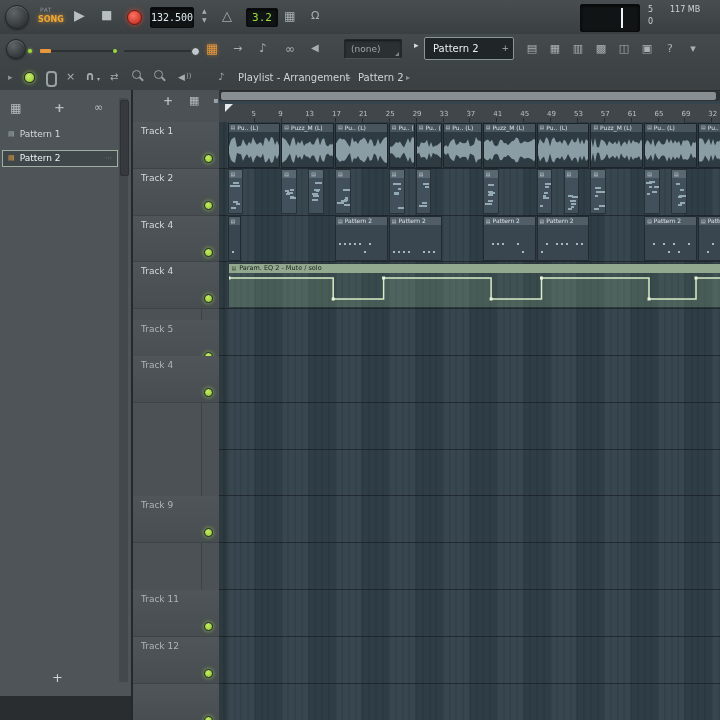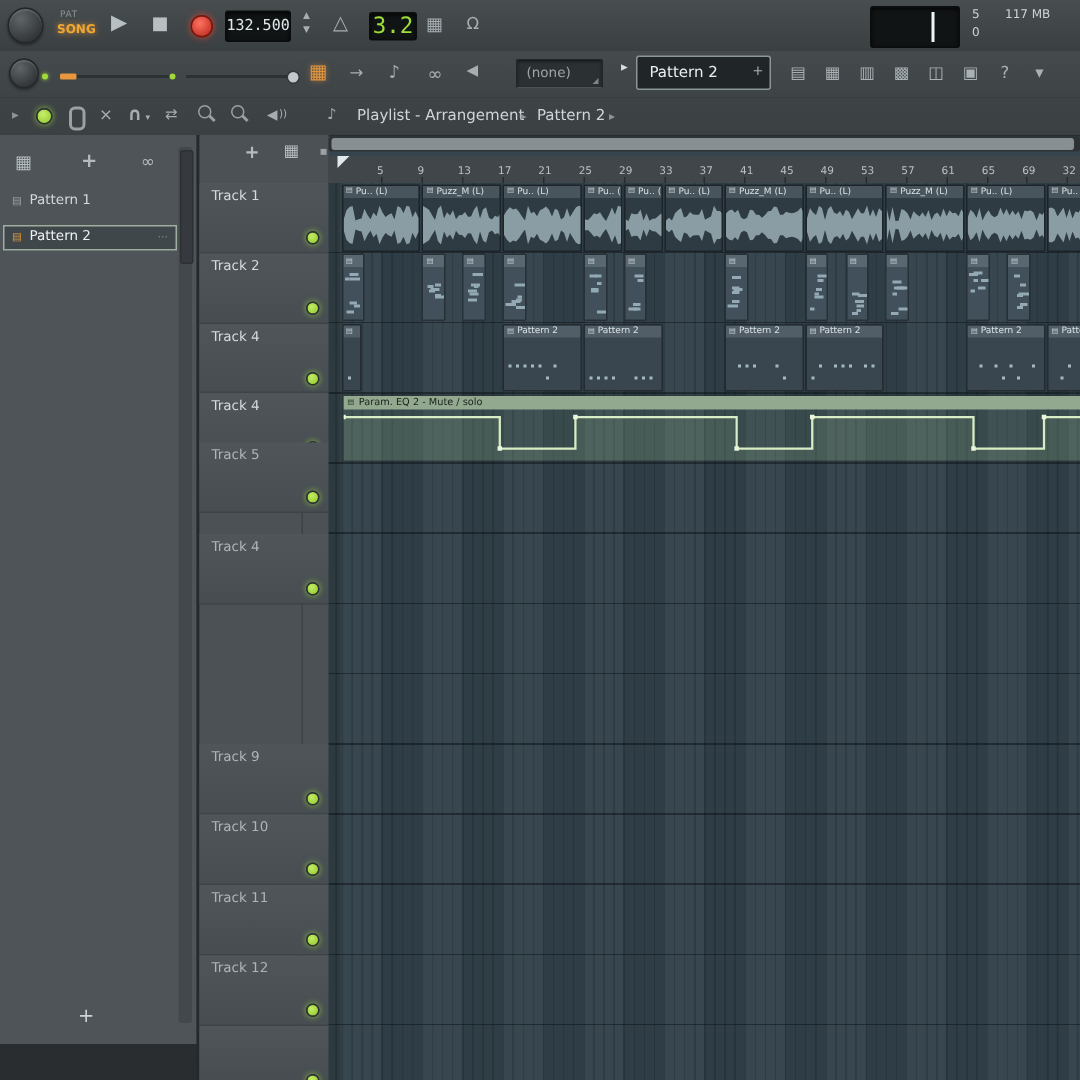--- a/index.html
+++ b/index.html
@@ -84,21 +84,21 @@
       <span class="abs" style="left:2px;top:2px;font-size:6px;color:#8d9497;letter-spacing:.5px">PAT</span>
       <span class="abs" style="left:0;top:11px;font-size:8px;font-weight:bold;color:#f2a733;text-shadow:0 0 4px rgba(242,167,51,.8)">SONG</span>
     </div>
     <span class="ic" style="left:74px;top:8px;font-size:14px;color:#b7bfc3">▶</span>
     <span class="ic" style="left:101px;top:9px;font-size:12px;color:#b7bfc3">■</span>
     <div class="abs" style="left:127px;top:10px;width:13px;height:13px;border-radius:50%;background:radial-gradient(circle at 40% 35%,#ff7261,#b42418);border:1px solid #7a150c;box-shadow:0 0 5px rgba(235,70,45,.8)"></div>
     <div class="abs lcd" style="left:150px;top:7px;width:42px;height:19px;line-height:19px;text-align:center;font-size:10px">132.500</div>
     <span class="ic" style="left:202px;top:8px;font-size:6px">▲</span>
     <span class="ic" style="left:202px;top:17px;font-size:6px">▼</span>
     <span class="ic" style="left:222px;top:9px;font-size:13px">△</span>
-    <div class="abs lcd" style="left:246px;top:8px;width:30px;height:17px;line-height:17px;text-align:center;font-size:15px;color:#9ede3a">3.2</div>
+    <div class="abs lcd" style="left:246px;top:8px;width:30px;height:17px;line-height:17px;text-align:center;font-size:11px;color:#9ede3a">3.2</div>
     <span class="ic" style="left:284px;top:10px;font-size:12px">▦</span>
     <span class="ic" style="left:311px;top:10px;font-size:11px">Ω</span>
     <div class="abs lcd" style="left:580px;top:4px;width:58px;height:26px">
       <div class="abs" style="left:40px;top:3px;width:2px;height:20px;background:#eef4f5"></div>
     </div>
     <span class="statnum" style="left:648px;top:5px">5</span>
     <span class="statnum" style="left:670px;top:5px">117 MB</span>
     <span class="statnum" style="left:648px;top:17px">0</span>
   </div>
 
@@ -194,34 +194,30 @@
         <div class="led"></div>
       </div>
       <div class="trackrow" style="top: 125.6px;">
         <span class="tname active">Track 4</span>
         <div class="led"></div>
       </div>
       <div class="trackrow" style="top: 172.4px;">
         <span class="tname active">Track 4</span>
         <div class="led"></div>
       </div>
-      <div class="trackrow" style="top: 205px; text-align: center;">
+      <div class="trackrow" style="top: 230px; text-align: center;">
         <span class="tname">Track 5</span>
         <div class="led"></div>
       </div>
       <div class="trackrow" style="top: 266px;">
         <span class="tname">Track 4</span>
         <div class="led"></div>
       </div>
       <div class="trackrow" style="top: 406.4px;">
         <span class="tname">Track 9</span>
-        <div class="led"></div>
-      </div>
-      <div class="trackrow" style="top: 453.2px;">
-        <span class="tname">Track 10</span>
         <div class="led"></div>
       </div>
       <div class="trackrow" style="top: 500px; text-align: center;">
         <span class="tname">Track 11</span>
         <div class="led"></div>
       </div>
       <div class="trackrow" style="top: 546.8px;">
         <span class="tname">Track 12</span>
         <div class="led"></div>
       </div>

